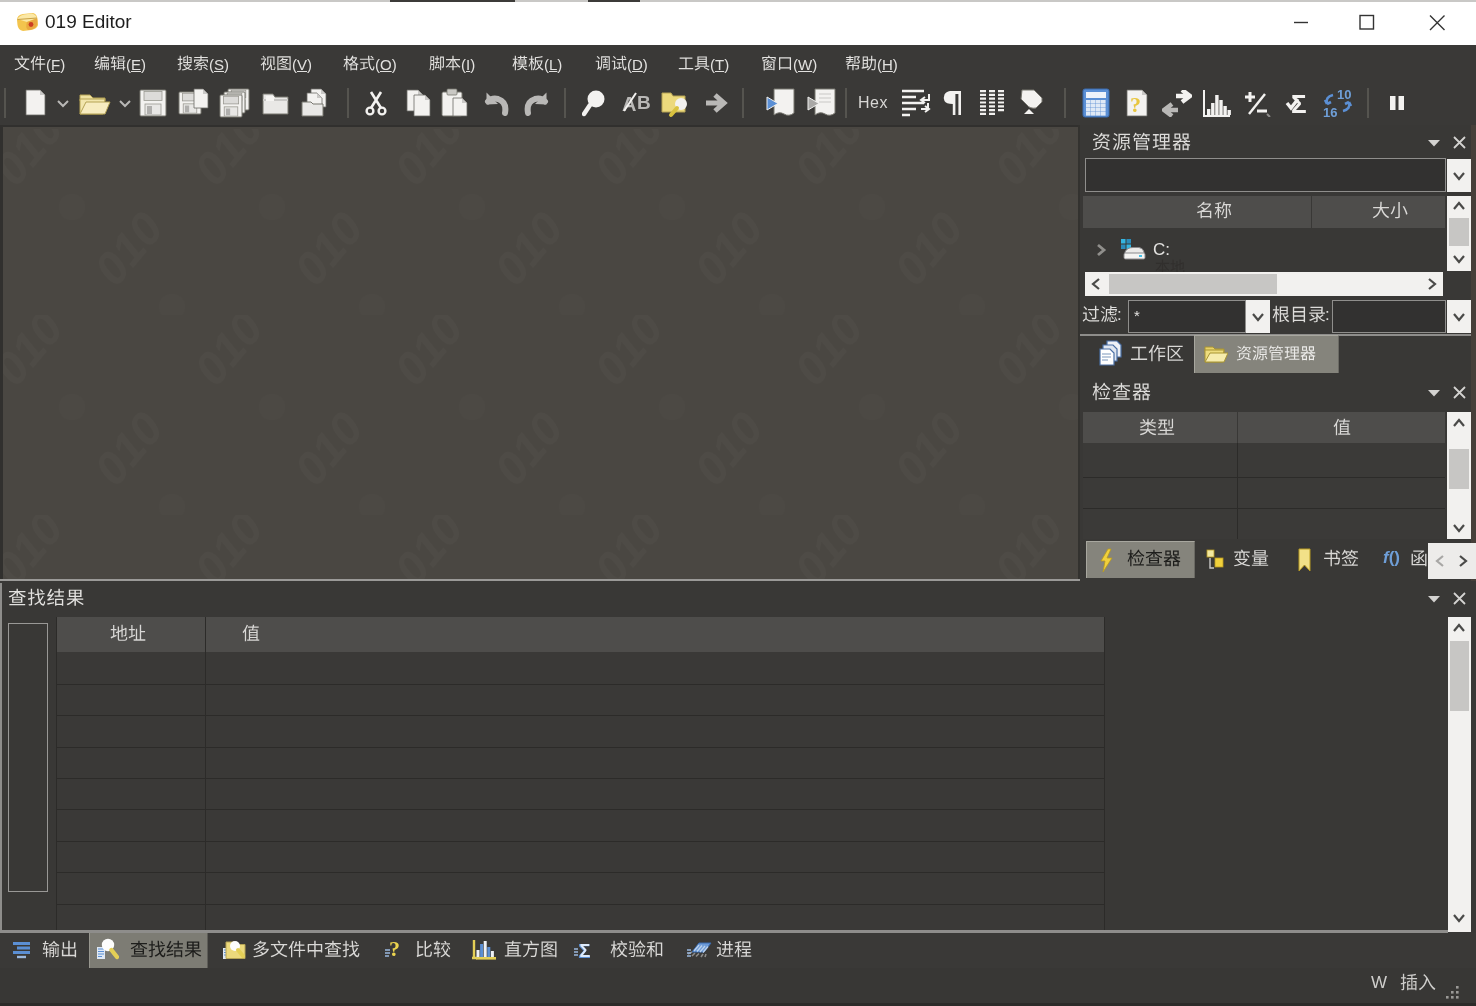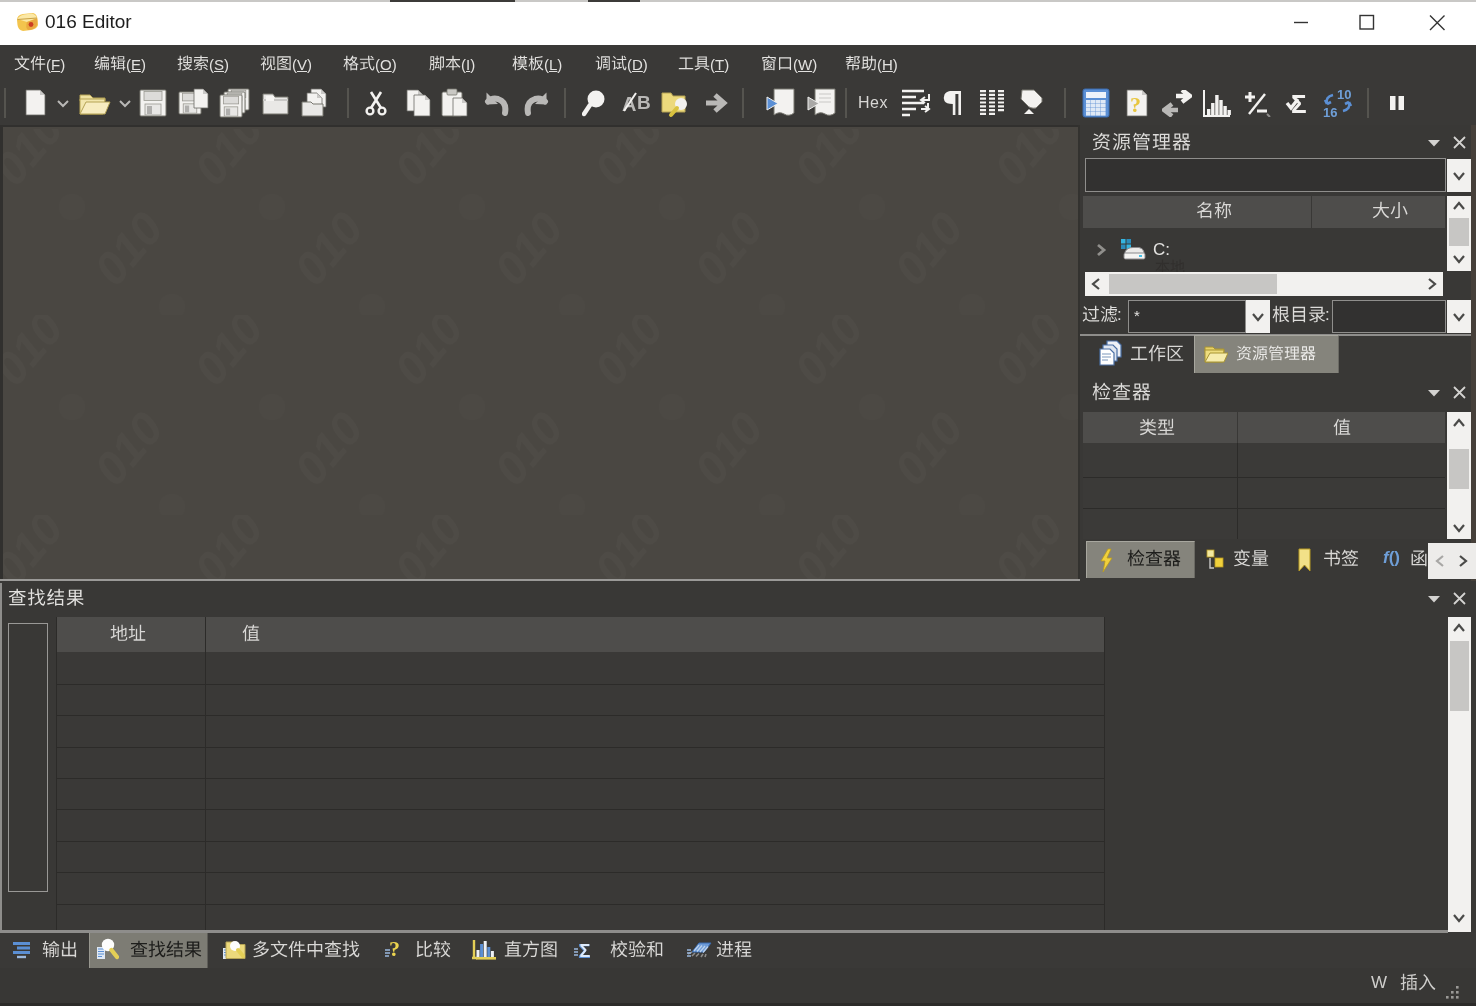--- a/index.html
+++ b/index.html
@@ -84,21 +84,21 @@
 <div style="position:absolute;left:0px;top:0px;width:1476px;height:2px;background:#c9c8c6;"></div>
 <div style="position:absolute;left:390px;top:0px;width:125px;height:2px;background:#3c3b39;"></div>
 <div style="position:absolute;left:588px;top:0px;width:52px;height:2px;background:#3c3b39;"></div>
 <svg style="position:absolute;left:15px;top:12px" width="24" height="20" viewBox="0 0 24 20">
 <path d="M2 8 Q2 3 8 2 L18 1 Q22 2 22.5 7 L23 13 Q22 17 16 18 L8 19 Q3 18 2.5 13 Z" fill="#f3c44d"></path>
 <path d="M2.5 7 Q4 3.5 9 2.5 L17 1.5 Q21 2.5 22 6 L12 10 Z" fill="#fbe8a6"></path>
 <path d="M12 10 L22 6.5 Q23 12 21 15 Q18 18 13 18 Q10 15 12 10 Z" fill="#eaa93f"></path>
 <circle cx="16" cy="12.5" r="2.4" fill="#cc3d22"></circle>
 <path d="M2.5 7.5 L22 6" stroke="#c8a045" stroke-width="1.2" fill="none"></path>
 </svg>
-<div style="position:absolute;left:45px;top:11px;font-size:19px;color:#1d1d1d;white-space:nowrap;">016 Editor</div>
+<div style="position:absolute;left:45px;top:11px;font-size:19px;color:#1d1d1d;white-space:nowrap;">019 Editor</div>
 <svg style="position:absolute;left:1293px;top:14px" width="160" height="18" viewBox="0 0 160 18">
       <path d="M1 8.5 H15" stroke="#333" stroke-width="1.4"></path>
       <rect x="67" y="1.5" width="13.5" height="13.5" stroke="#333" stroke-width="1.4" fill="none"></rect>
       <path d="M137 1.5 L151.5 16 M151.5 1.5 L137 16" stroke="#333" stroke-width="1.4"></path>
     </svg>
 <div style="position:absolute;left:0px;top:45px;width:1476px;height:37px;background:#3a3937;"></div>
 <div style="position:absolute;left:14px;top:55px;display:flex;align-items:flex-start;white-space:nowrap;">
       <svg width="32" height="16" viewBox="0 -880 2000 1000" fill="#e2e1df" style="vertical-align:top;">
         <use href="#g6587" x="0"></use>
         <use href="#g4ef6" x="1000"></use>

